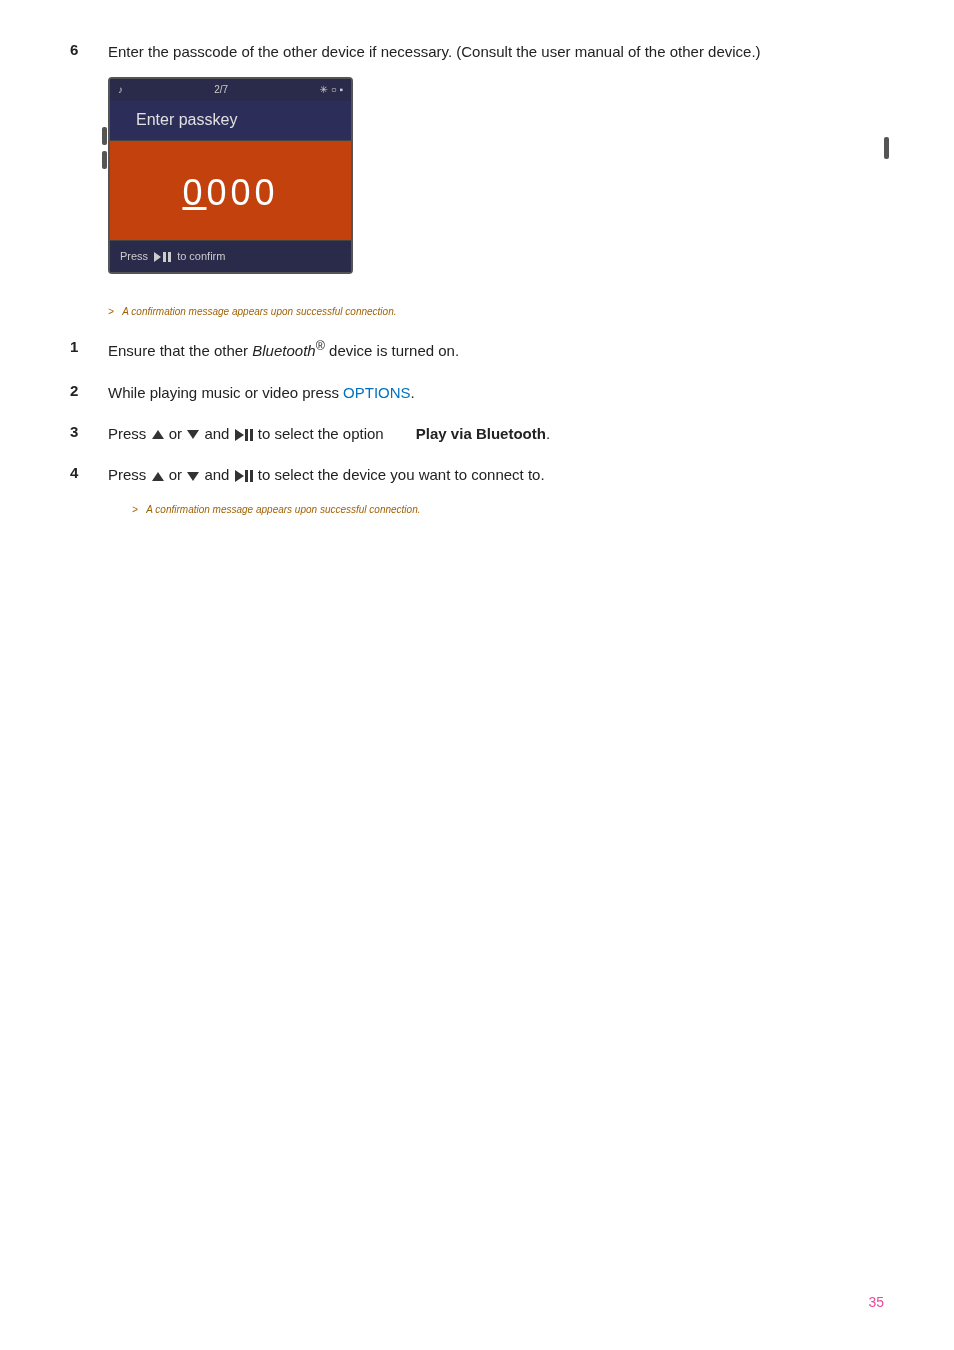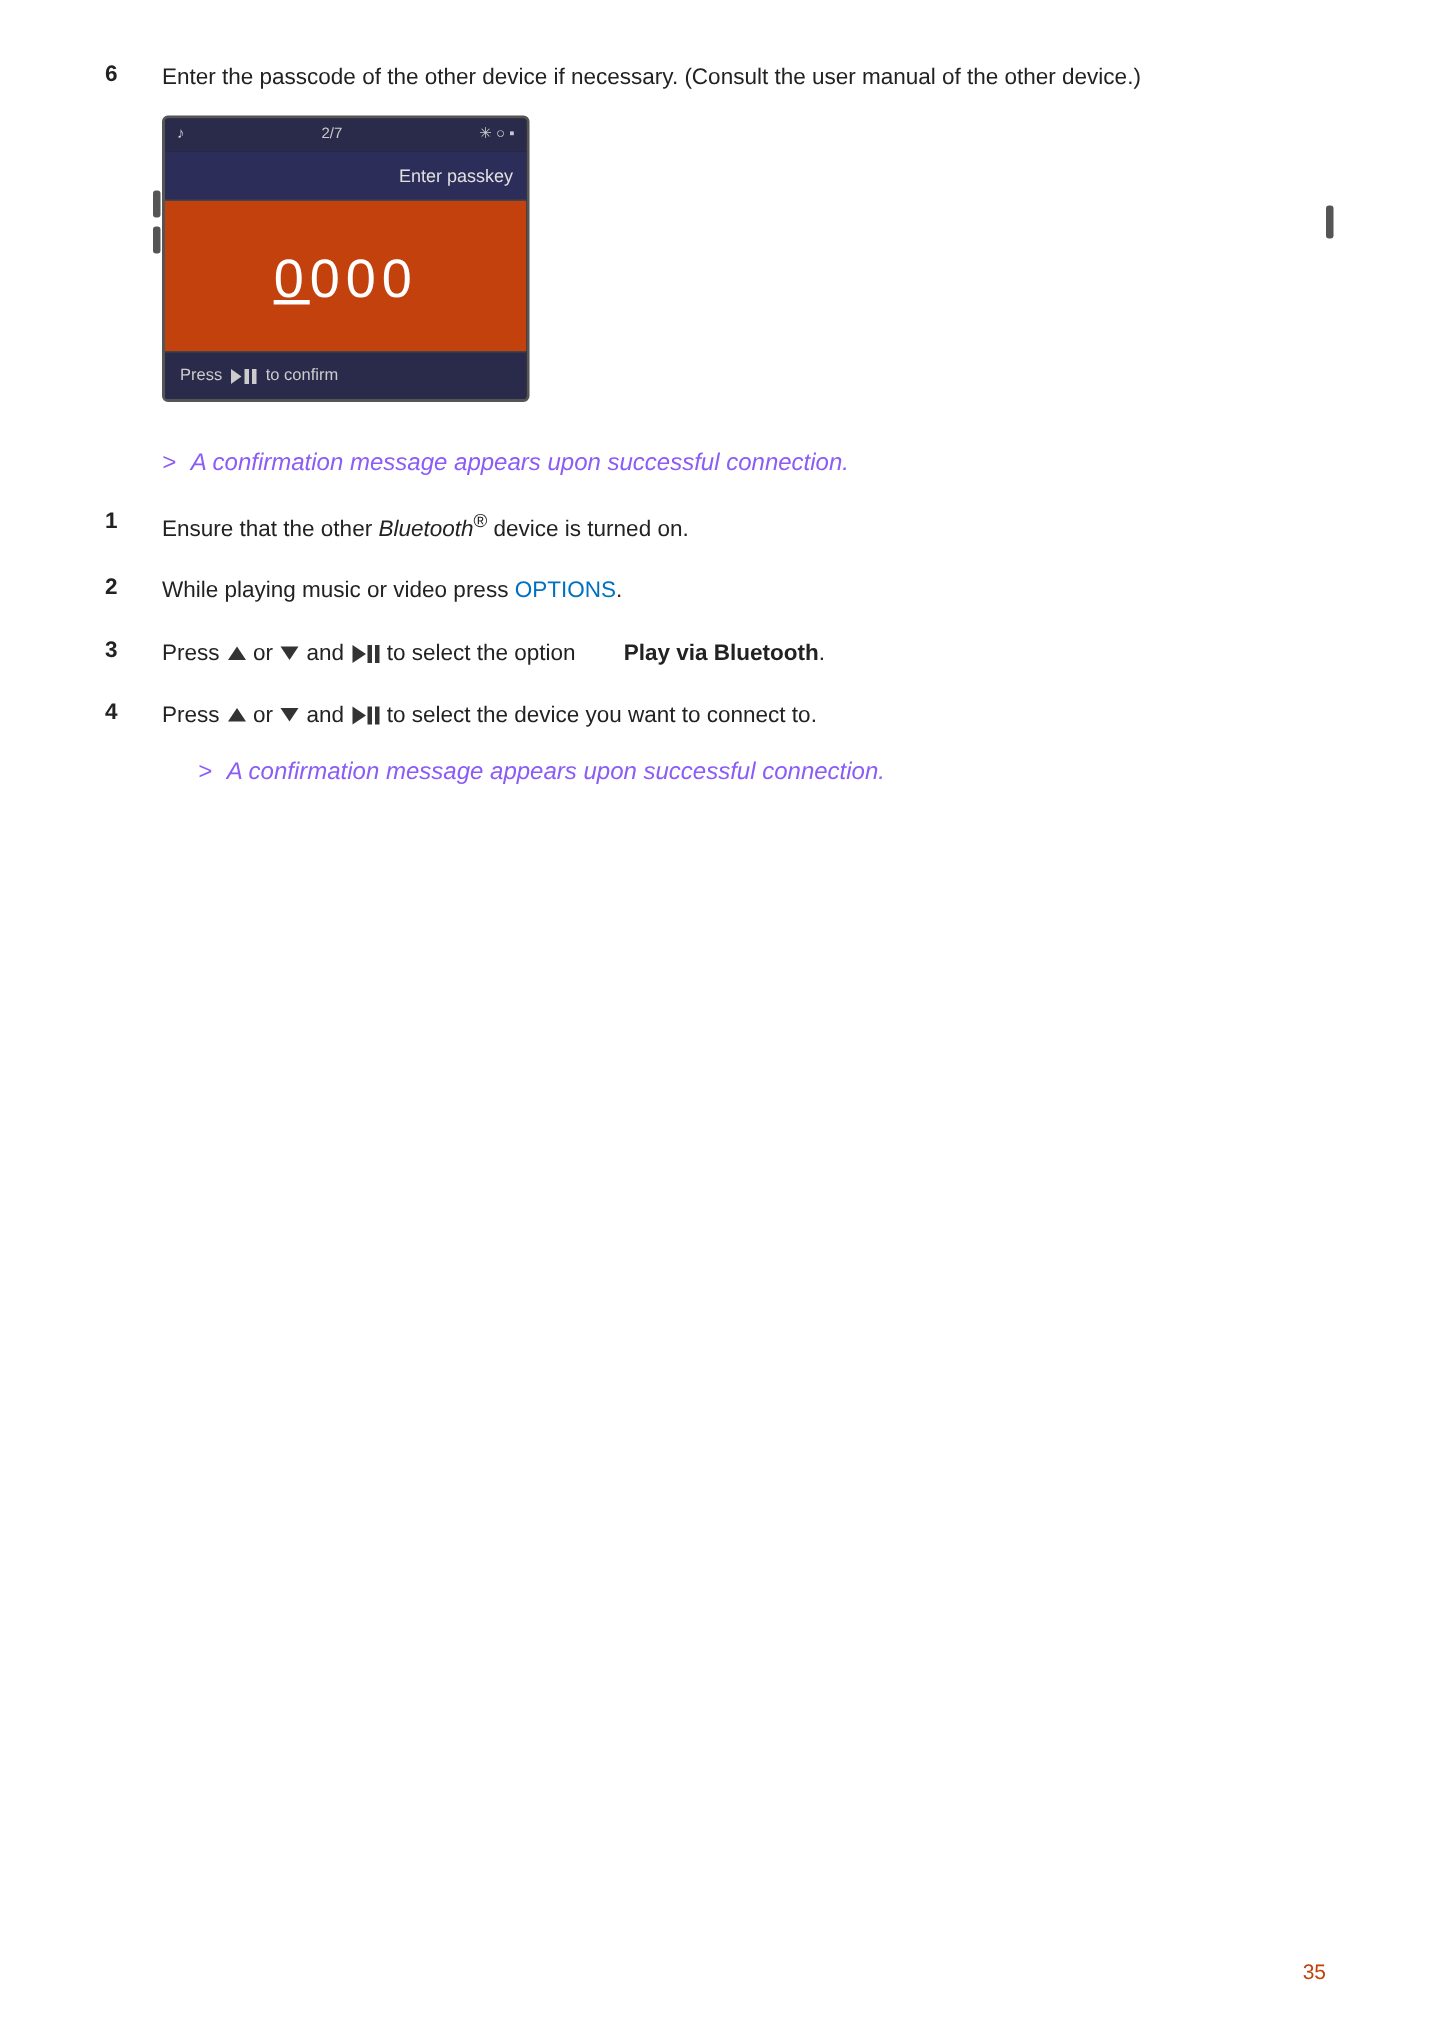--- a/index.html
+++ b/index.html
@@ -65,24 +65,24 @@
     }
 
     .status-right {
       display: flex;
       align-items: center;
       gap: 3px;
     }
 
     .device-title-bar {
       background: #2d2d5a;
-      text-align: right;
-      padding: 7px 9px;
+      text-align: left;
+      padding: 7px 26px;
       color: #e0e0e0;
-      font-size: 12px;
+      font-size: 16px;
       border-bottom: 1px solid #444;
     }
 
     .device-main-area {
       display: flex;
       align-items: center;
       justify-content: center;
       padding: 24px 16px 20px;
       background: #c2410c;
     }
@@ -134,22 +134,22 @@
     .pause-bar {
       width: 3px;
       height: 10px;
       background: #ccc;
     }
 
     
     .confirmation-note {
       margin: 6px 0 20px 38px;
       font-style: italic;
-      font-size: 16px;
-      color: #8b5cf6;
+      font-size: 10px;
+      color: #a16207;
     }
 
     .arrow-gt {
       margin-right: 6px;
     }
 
     
     .section-heading {
       color: #0070c0;
       font-weight: bold;
@@ -223,24 +223,24 @@
 
     .play-pause-btn .bar {
       width: 3px;
       height: 12px;
       background: #333;
     }
 
     
     .page-number {
       position: fixed;
-      bottom: 28px;
+      bottom: 40px;
       right: 70px;
       font-size: 14px;
-      color: #c2410c;
+      color: #ec4899;
     }
 
     
     .device-wrapper {
       position: relative;
     }
 
     .device-left-buttons {
       position: absolute;
       left: -6px;

